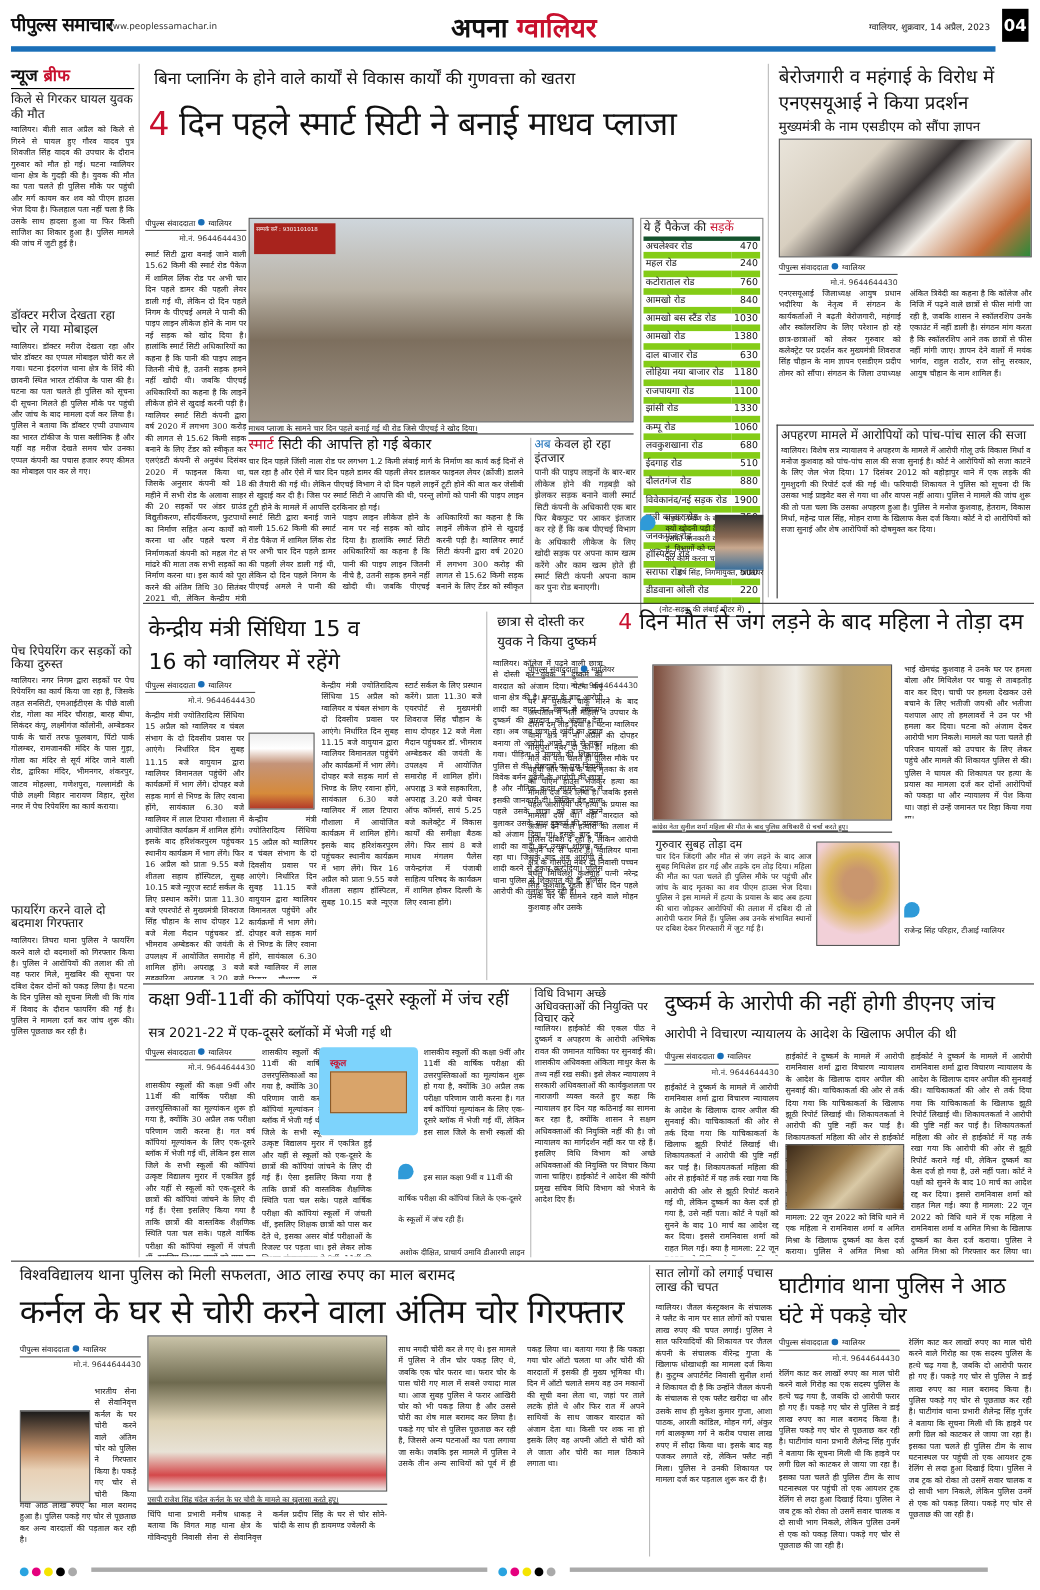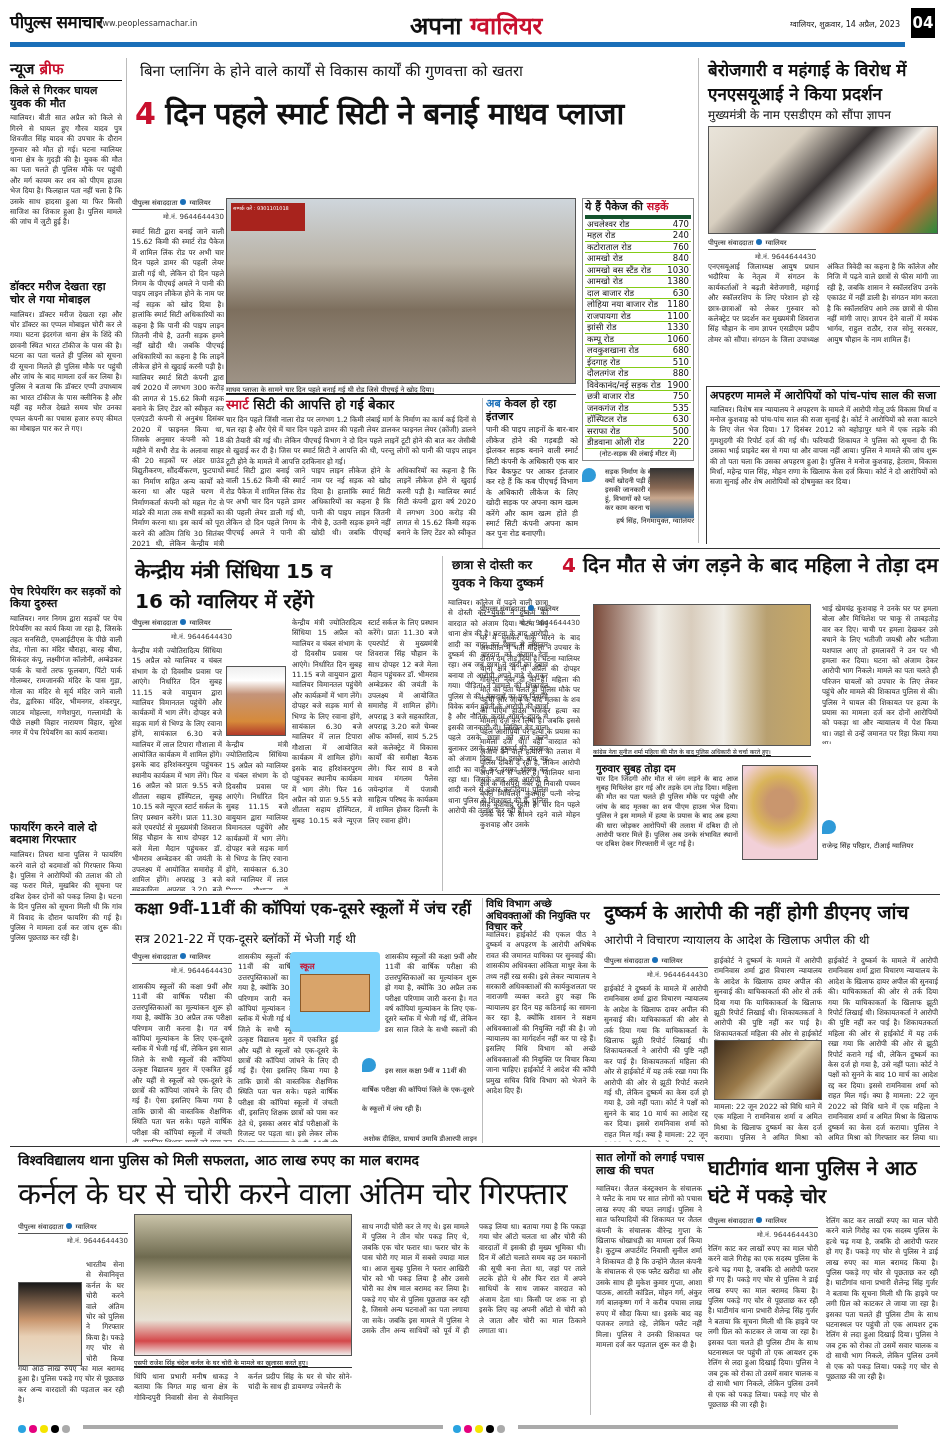--- a/index.html
+++ b/index.html
@@ -7,30 +7,30 @@
 .abs{position:absolute}
 .masthead{left:10px;top:4px;width:925px;height:40px}
 .logo{left:0;top:6px;font-size:17px;font-weight:bold;letter-spacing:-.5px;font-family:"DejaVu Sans",sans-serif}
 .site{left:86px;top:15px;font-size:8px;color:#333}
 .section{left:400px;top:4px;font-size:24px;font-weight:bold}
 .section .red{color:#c8102e}
 .dateline{left:780px;top:14px;font-size:8px}
 .pageno{right:0;top:4px;width:24px;height:30px;background:#000;color:#fff;font-size:15px;font-weight:bold;display:flex;align-items:center;justify-content:center}
 .rule{left:0;top:38px;width:895px;height:5px;background:#1a6fb8}
 .col-text{font-size:7.2px;line-height:10.4px;text-align:justify;color:#222;overflow:hidden}
-.hd{font-weight:bold;line-height:1.15;color:#111}
+.hd{font-weight:normal;line-height:1.15;color:#111}
 .byline{font-size:7px;border-bottom:1px solid #555;padding-bottom:2px;margin-bottom:2px}
 .byline .dot{display:inline-block;width:6px;height:6px;border-radius:50%;background:#1a6fb8;margin:0 3px}
 .mob{font-size:7px;text-align:right;color:#333}
 .photo{background:linear-gradient(135deg,#8a7d6a,#c7b89a 40%,#6f6350 70%,#a39277);border:1px solid #555}
 .caption{font-size:7px;border-bottom:1px solid #333;text-decoration:underline}
 .vline{background:#bbb;width:1px}
 .hline{background:#333;height:1px}
 table.roads{border-collapse:collapse;width:100%;font-size:8.5px}
-table.roads td{border-bottom:1px solid #84cc16;padding:0 2px;line-height:10.5px}
+table.roads td{border-bottom:6px solid #84cc16;padding:0 2px;line-height:10.5px}
 table.roads td.n{text-align:right}
 .quote-mark{display:inline-block;width:14px;height:14px;border-radius:50% 50% 50% 0;background:#2f9ad8;vertical-align:top;margin-right:4px}
 .dots span{display:inline-block;width:8px;height:8px;border-radius:50%;margin-right:3px}
 .bar-gray{background:#aaa;height:4px}
 </style>
 </head>
 <body>
 
 <div class="abs masthead">
   <div class="abs logo">पीपुल्स समाचार</div>

